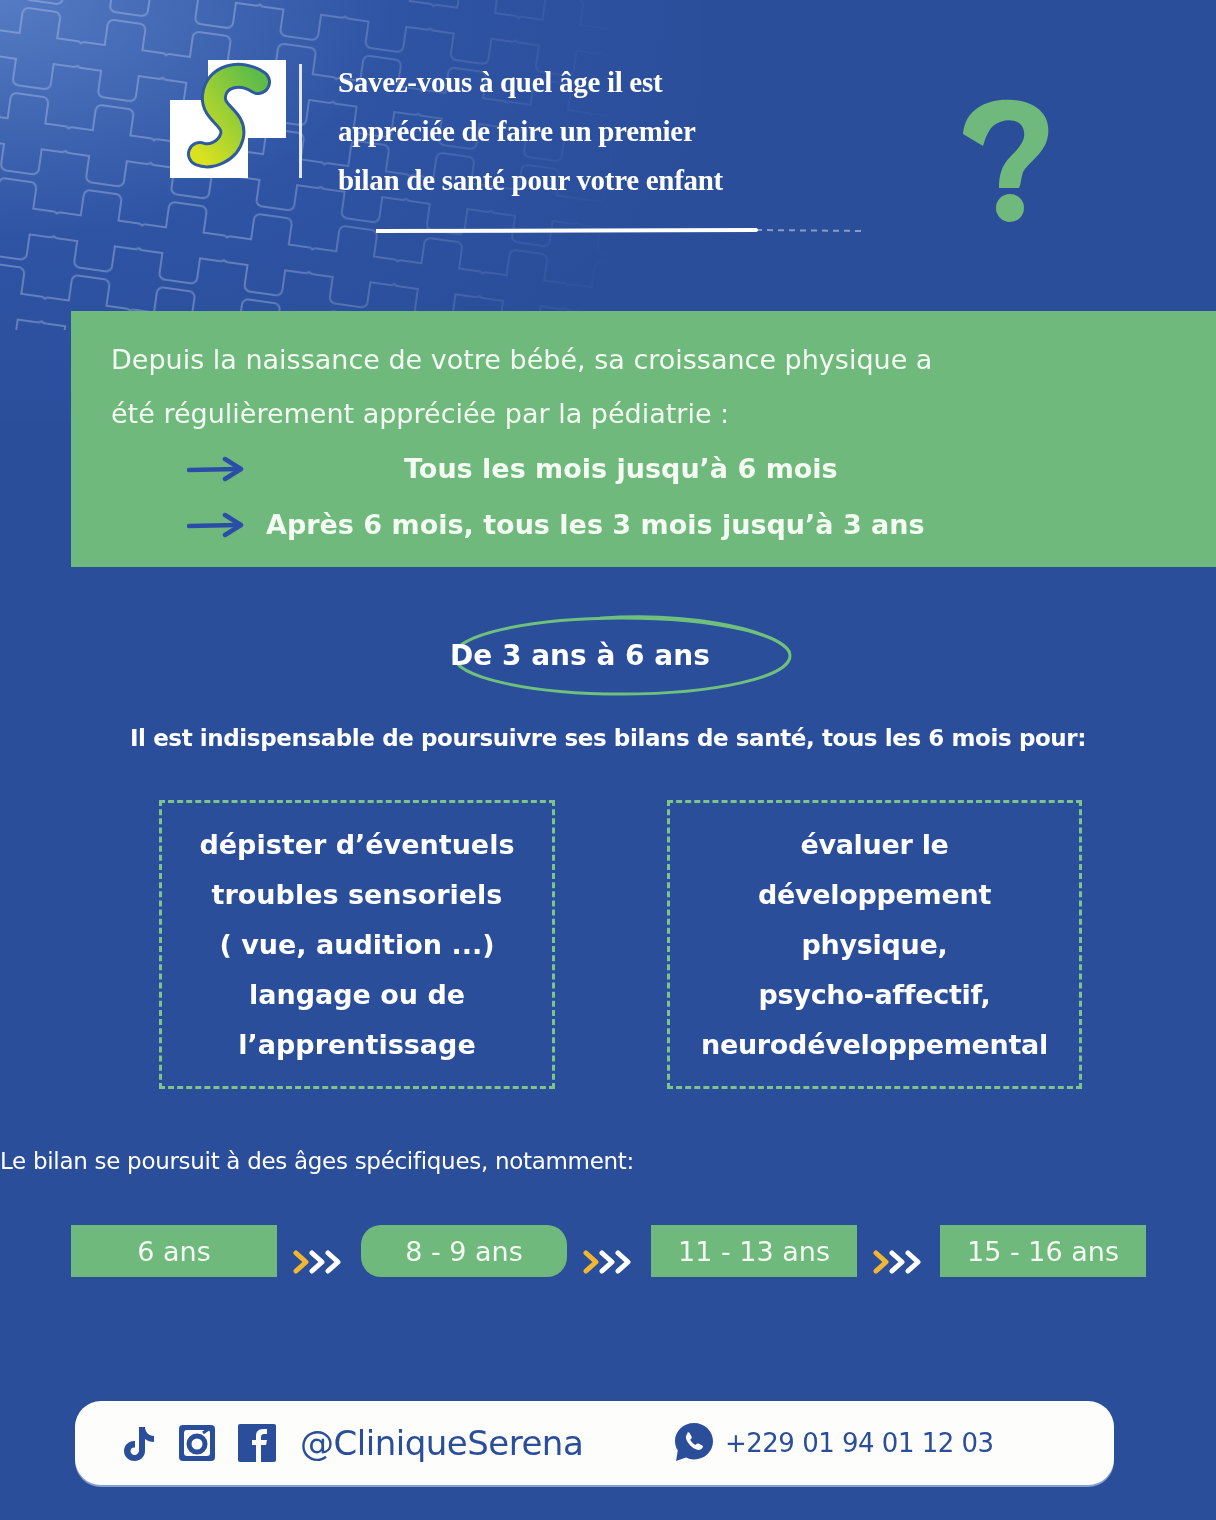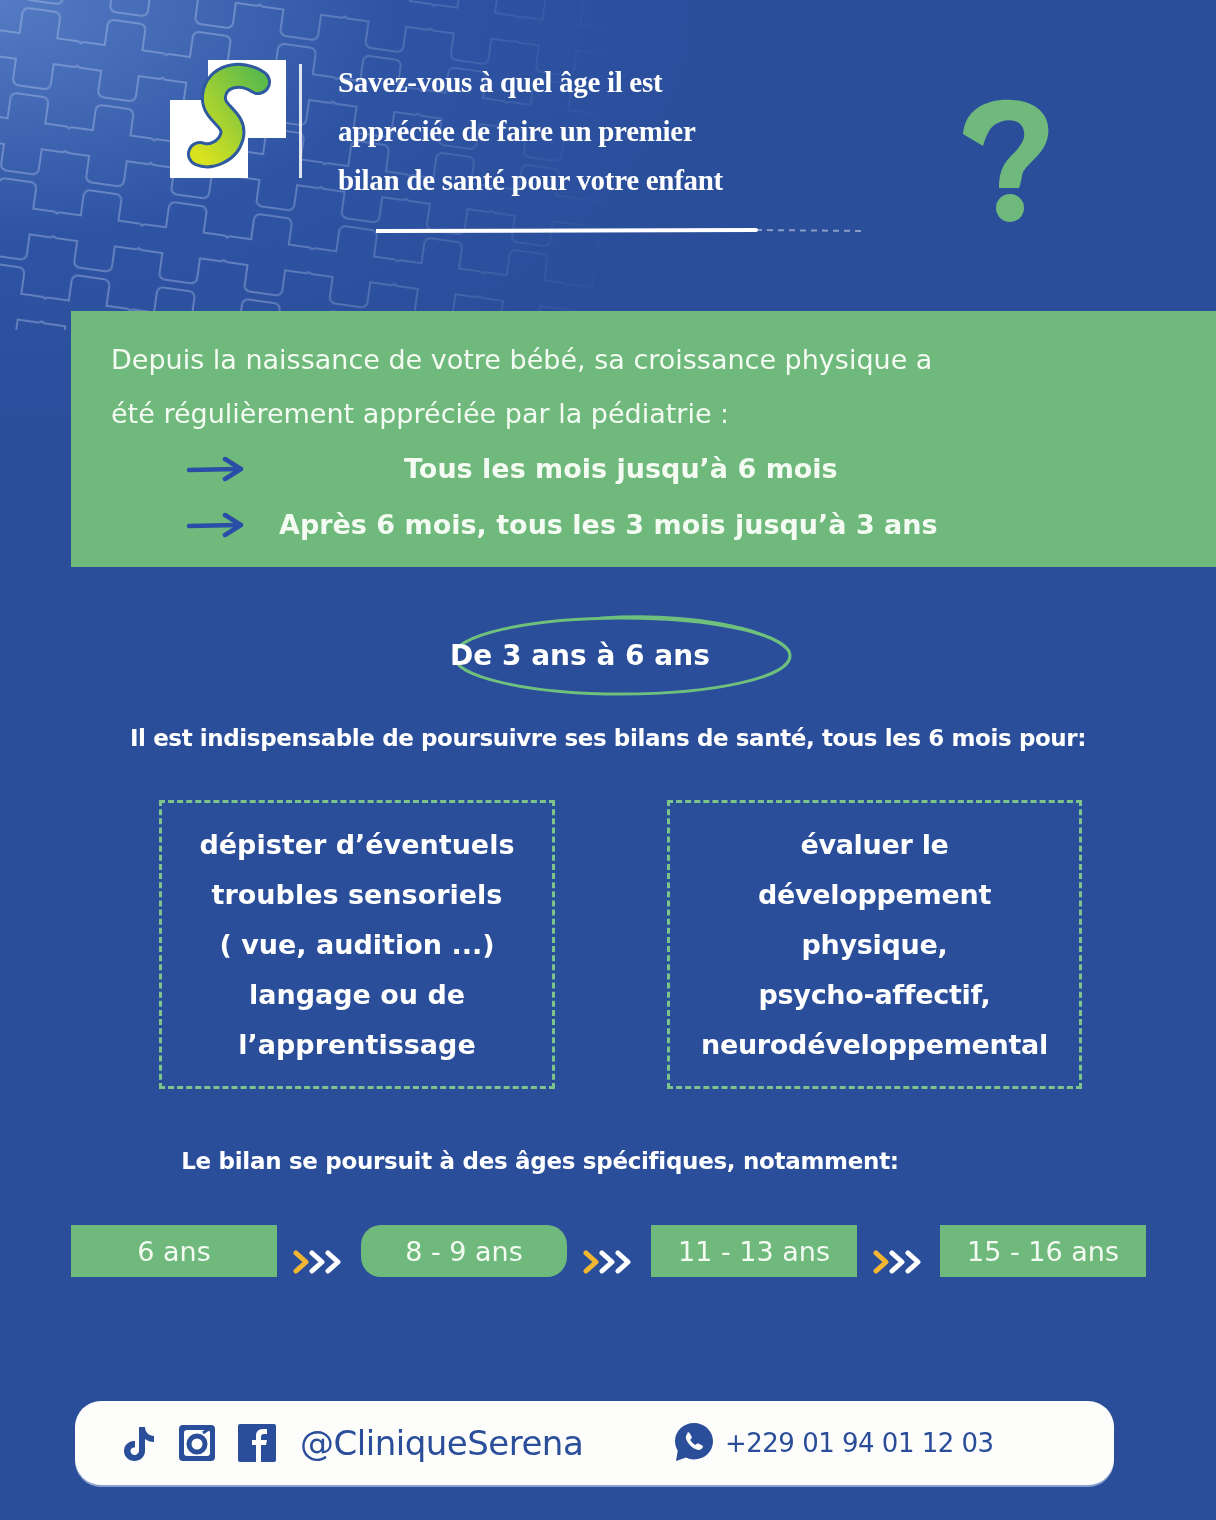--- a/index.html
+++ b/index.html
@@ -74,22 +74,22 @@
     .dash-box {
       position: absolute; border: 3px dashed #7cc48a;
       display: flex; align-items: center; justify-content: center; text-align: center;
       font-weight: bold; font-size: 27px; line-height: 50px; color: #ffffff;
     }
     .dash-box .lines { display: flex; flex-direction: column; align-items: center; }
     .box-left { left: 159px; top: 800px; width: 396px; height: 289px; }
     .box-right { left: 667px; top: 800px; width: 415px; height: 289px; }
     .box-right .lines { letter-spacing: -0.3px; }
     .continue-text {
-      position: absolute; left: 0; top: 1141px; width: 1080px; text-align: center;
-      font-weight: bold; font-size: 23px; line-height: 40px; color: #ffffff; letter-spacing: -0.3px;
+      position: absolute; left: 0; top: 1141px; width: 1080px; text-align: left;
+      font-weight: normal; font-size: 23px; line-height: 40px; color: #ffffff; letter-spacing: -0.3px;
     }
     
     .age-box {
       position: absolute; top: 1225px; width: 206px; height: 52px; background: #6fb97c;
       display: flex; align-items: center; justify-content: center;
       font-size: 27px; color: #f4fbf2;
     }
     .chev {
       position: absolute; top: 1248px; width: 54px; height: 28px;
     }
@@ -161,21 +161,21 @@
       <path d="M2 14 L50 13" stroke="#2a4ea8" stroke-width="4.5" stroke-linecap="round"></path>
       <path d="M38 3 L54 13 L38 23" stroke="#2a4ea8" stroke-width="4.5" fill="none" stroke-linecap="round" stroke-linejoin="round"></path>
     </svg>
     <span class="txt" style="left:309px;">Tous les mois jusqu’à 6 mois</span>
   </div>
   <div class="info-row" style="top:189px;">
     <svg class="arrow" viewBox="0 0 58 26" width="58" height="26">
       <path d="M2 14 L50 13" stroke="#2a4ea8" stroke-width="4.5" stroke-linecap="round"></path>
       <path d="M38 3 L54 13 L38 23" stroke="#2a4ea8" stroke-width="4.5" fill="none" stroke-linecap="round" stroke-linejoin="round"></path>
     </svg>
-    <span class="txt" style="left:184px;text-align:right;">Après 6 mois, tous les 3 mois jusqu’à 3 ans</span>
+    <span class="txt" style="left:171px;text-align:right;">Après 6 mois, tous les 3 mois jusqu’à 3 ans</span>
   </div>
 </div>
 
 <svg class="range-oval" viewBox="0 0 346 86" width="346" height="86">
   <ellipse cx="172" cy="44" rx="168" ry="38" fill="none" stroke="#6fc07d" stroke-width="3"></ellipse>
   <path d="M150 6 C230 0 320 14 340 40" fill="none" stroke="#6fc07d" stroke-width="2.5"></path>
 </svg>
 <div class="range-label">De 3 ans à 6 ans</div>
 <div class="subtitle">Il est indispensable de poursuivre ses bilans de santé, tous les 6 mois  pour:</div>
 

